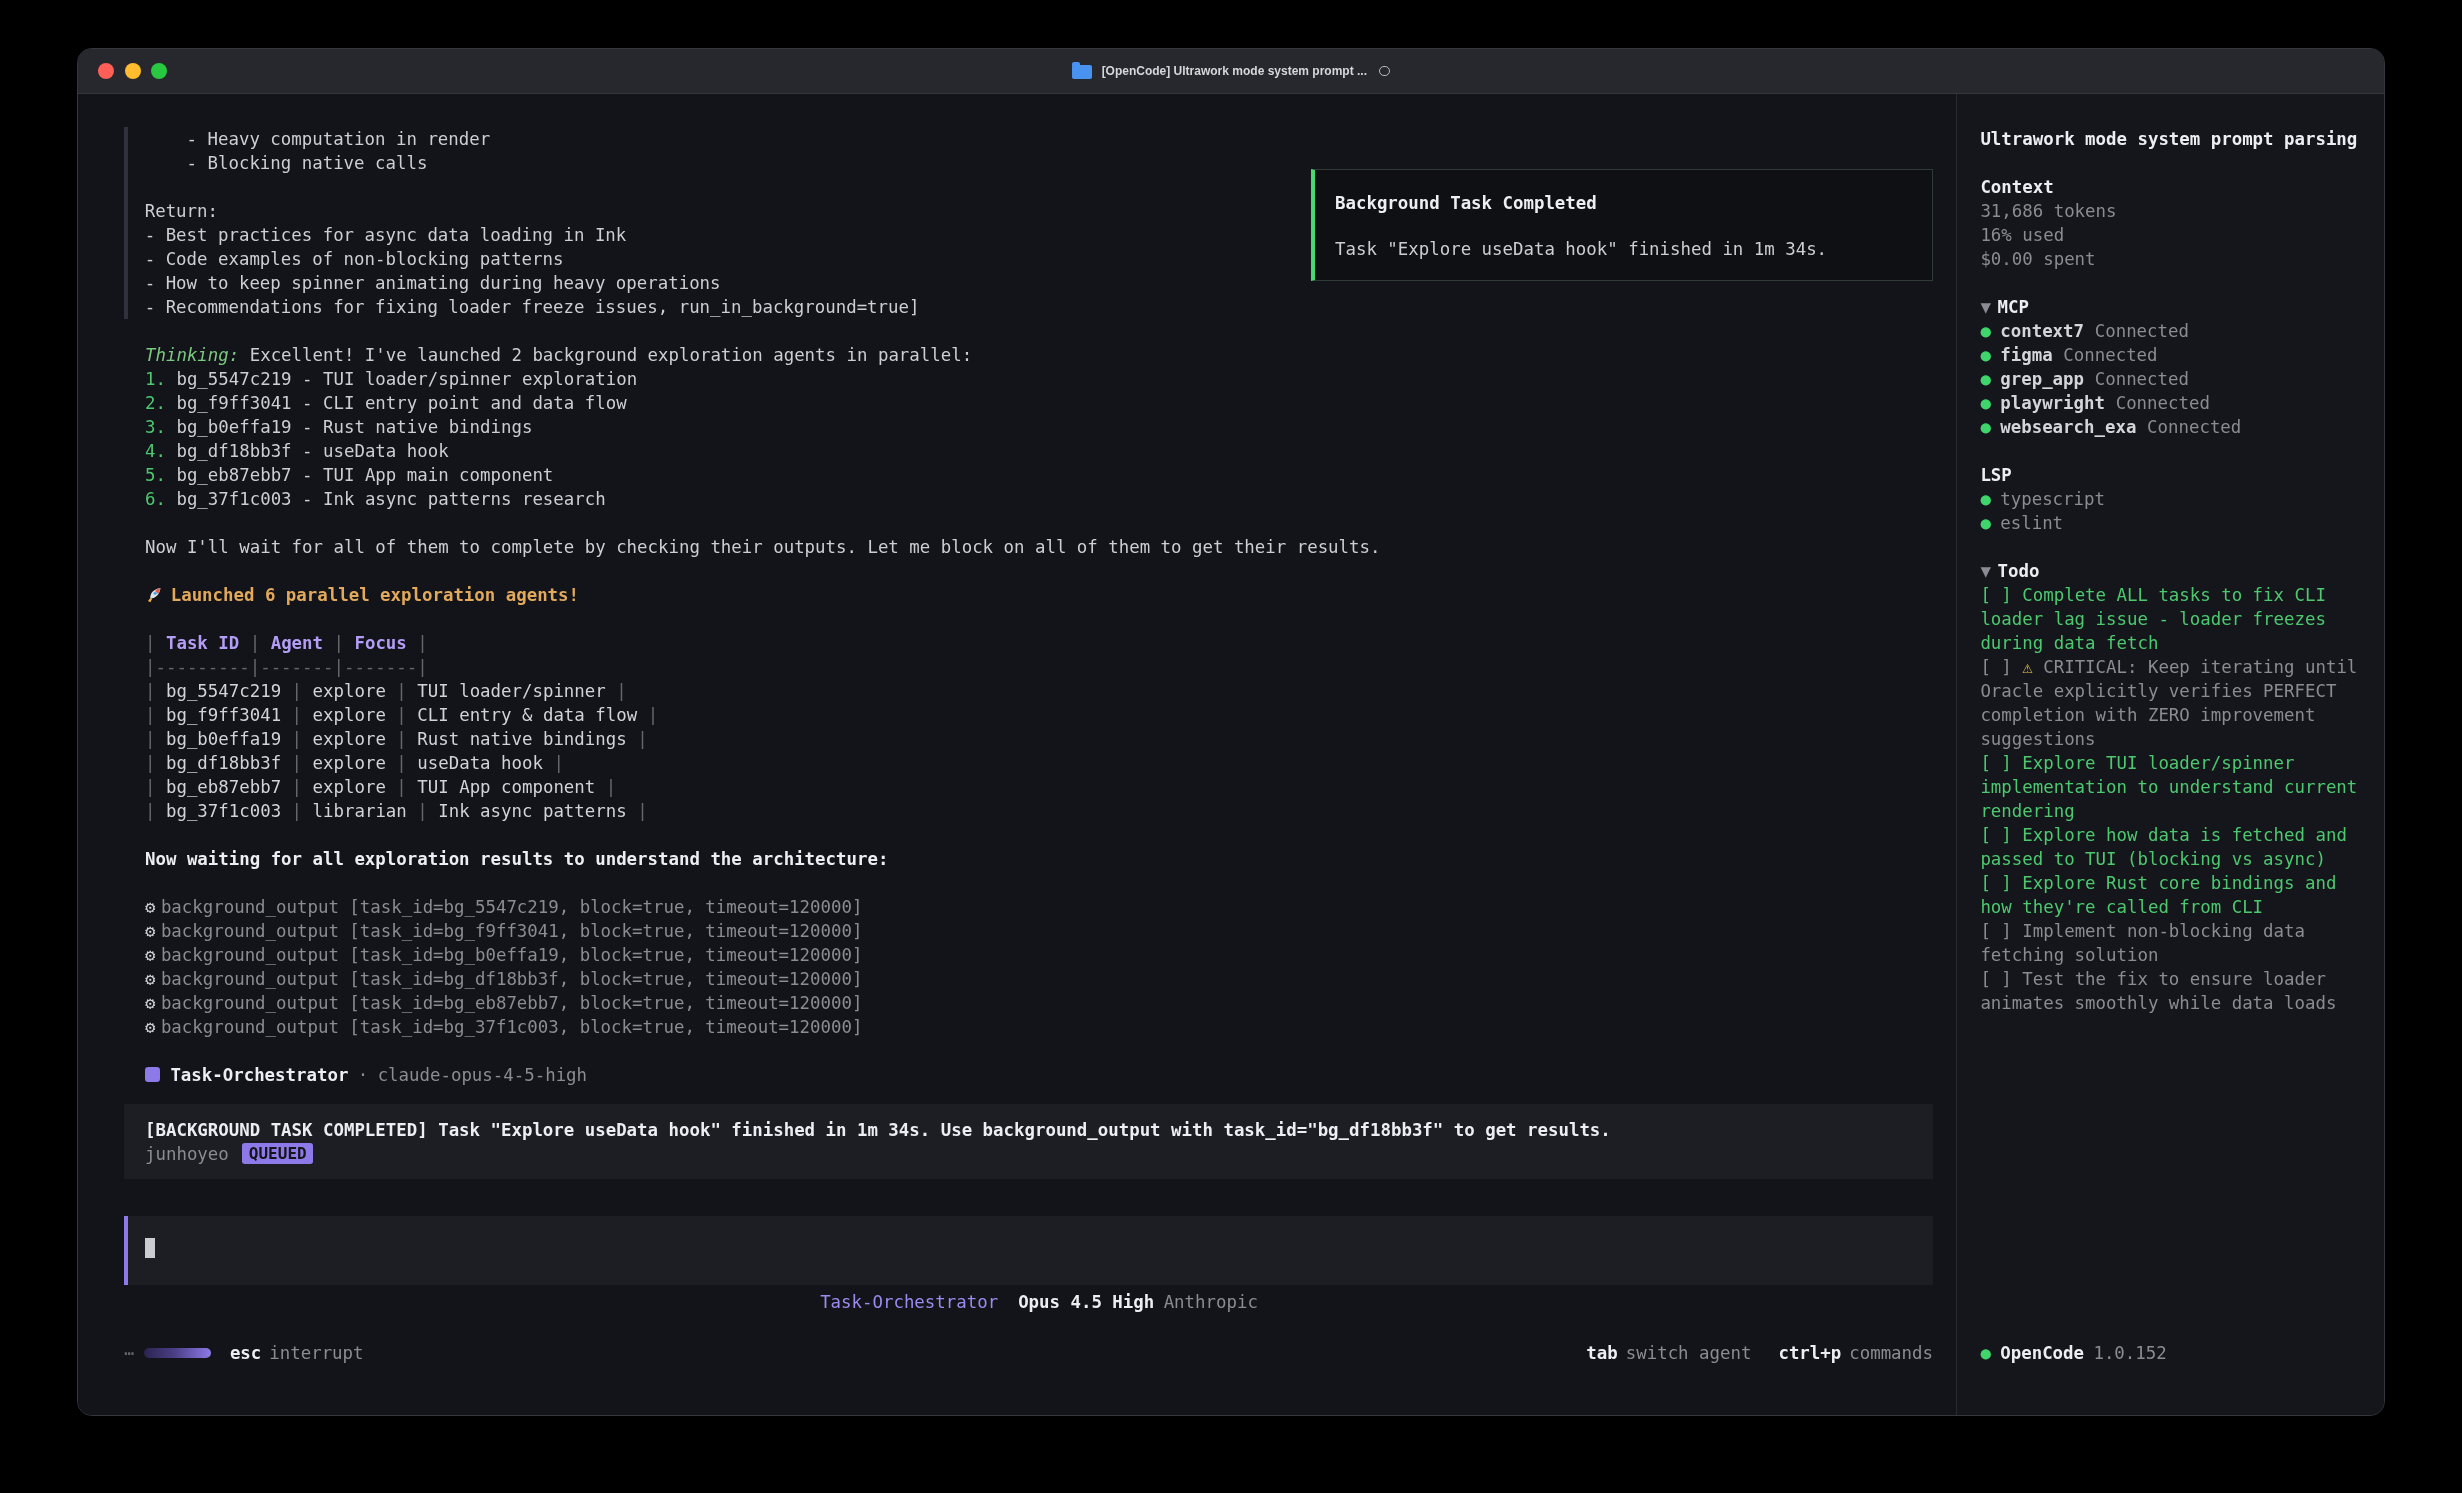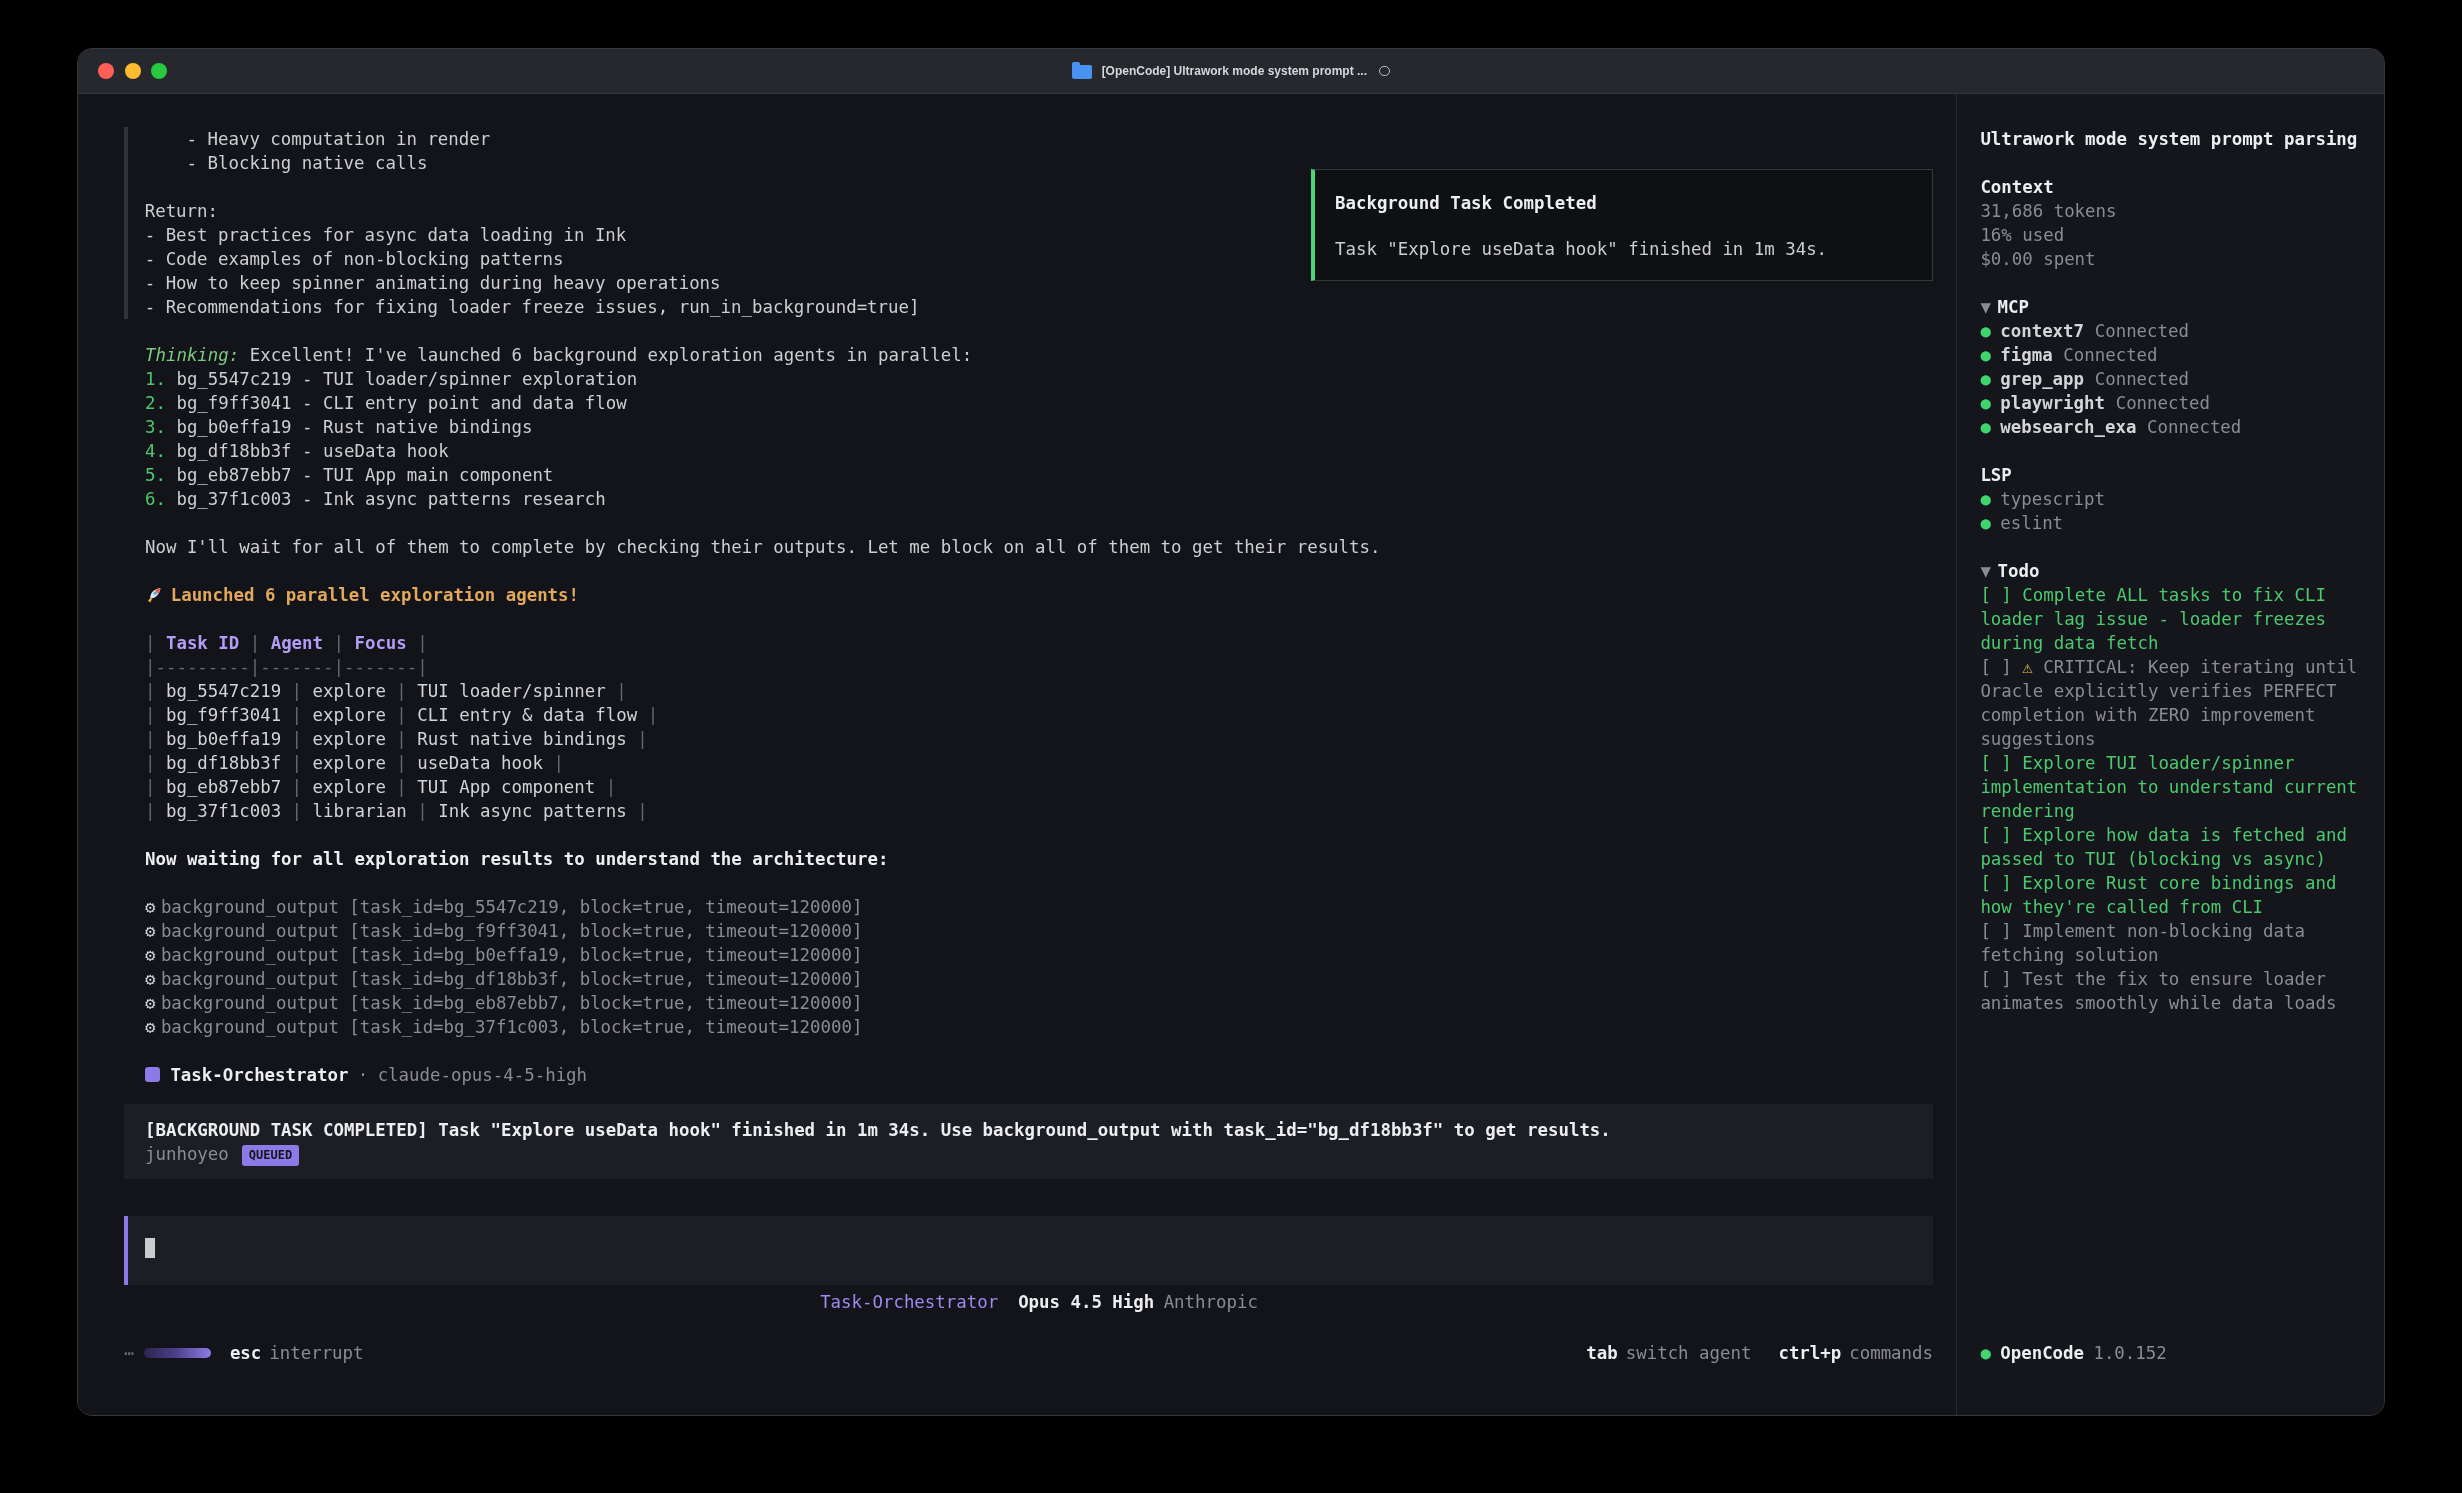--- a/index.html
+++ b/index.html
@@ -66,21 +66,21 @@
   .rocket{vertical-align:-3.3px;margin-right:6.7px;}
 
   
   .agent-sq{display:inline-block;width:14.7px;height:14.7px;background:var(--purple);border-radius:3.3px;margin-right:10.7px;vertical-align:-0.7px;}
   .orch-name{color:var(--bright);font-weight:bold;}
   .orch-sep{color:var(--dim);margin:0 9.4px;}
   .orch-model{color:var(--dim);}
 
   
   .msg-panel{margin-top:17.4px;background:var(--bg-panel);padding:13.4px 21px;}
-  .badge{display:inline-block;background:var(--purple);color:#141519;font-weight:bold;font-size:12px;
+  .badge{display:inline-block;background:var(--purple);color:#141519;font-weight:bold;font-size:16px;
     line-height:21.4px;height:21.4px;padding:0 6.7px;border-radius:2.7px;margin-left:13.4px;vertical-align:0.7px;}
   .input-panel{margin-top:37px;background:var(--bg-panel);border-left:4px solid var(--purple);padding:19px 21px 25.4px 16.7px;}
   .cursor{display:inline-block;width:10.7px;height:20px;background:#cbccd0;vertical-align:middle;}
   .agent-line{margin-top:5.4px;padding-left:21px;text-align:center;}
   .agent-purple{color:var(--purple-name);}
   .agent-model{color:var(--bright);font-weight:bold;margin-left:20px;}
   .agent-provider{color:var(--dim);margin-left:9.4px;}
 
   
   .statusbar{position:absolute;left:46px;right:23px;bottom:50px;height:24px;line-height:24px;display:flex;align-items:center;white-space:pre;}
@@ -145,21 +145,21 @@
         <div class="line">    - Blocking native calls</div>
         <div class="line"></div>
         <div class="line">Return:</div>
         <div class="line">- Best practices for async data loading in Ink</div>
         <div class="line">- Code examples of non-blocking patterns</div>
         <div class="line">- How to keep spinner animating during heavy operations</div>
         <div class="line">- Recommendations for fixing loader freeze issues, run_in_background=true]</div>
       </div>
 
       <div class="block mt">
-        <div class="line"><span class="think">Thinking:</span><span> Excellent! I've launched 6 background exploration agents in parallel:</span></div>
+        <div class="line"><span class="think">Thinking:</span><span> Excellent! I've launched 2 background exploration agents in parallel:</span></div>
         <div class="line"><span class="green">1.</span><span> bg_5547c219 - TUI loader/spinner exploration</span></div>
         <div class="line"><span class="green">2.</span><span> bg_f9ff3041 - CLI entry point and data flow</span></div>
         <div class="line"><span class="green">3.</span><span> bg_b0effa19 - Rust native bindings</span></div>
         <div class="line"><span class="green">4.</span><span> bg_df18bb3f - useData hook</span></div>
         <div class="line"><span class="green">5.</span><span> bg_eb87ebb7 - TUI App main component</span></div>
         <div class="line"><span class="green">6.</span><span> bg_37f1c003 - Ink async patterns research</span></div>
       </div>
 
       <div class="block mt">
         <div class="line">Now I'll wait for all of them to complete by checking their outputs. Let me block on all of them to get their results.</div>

